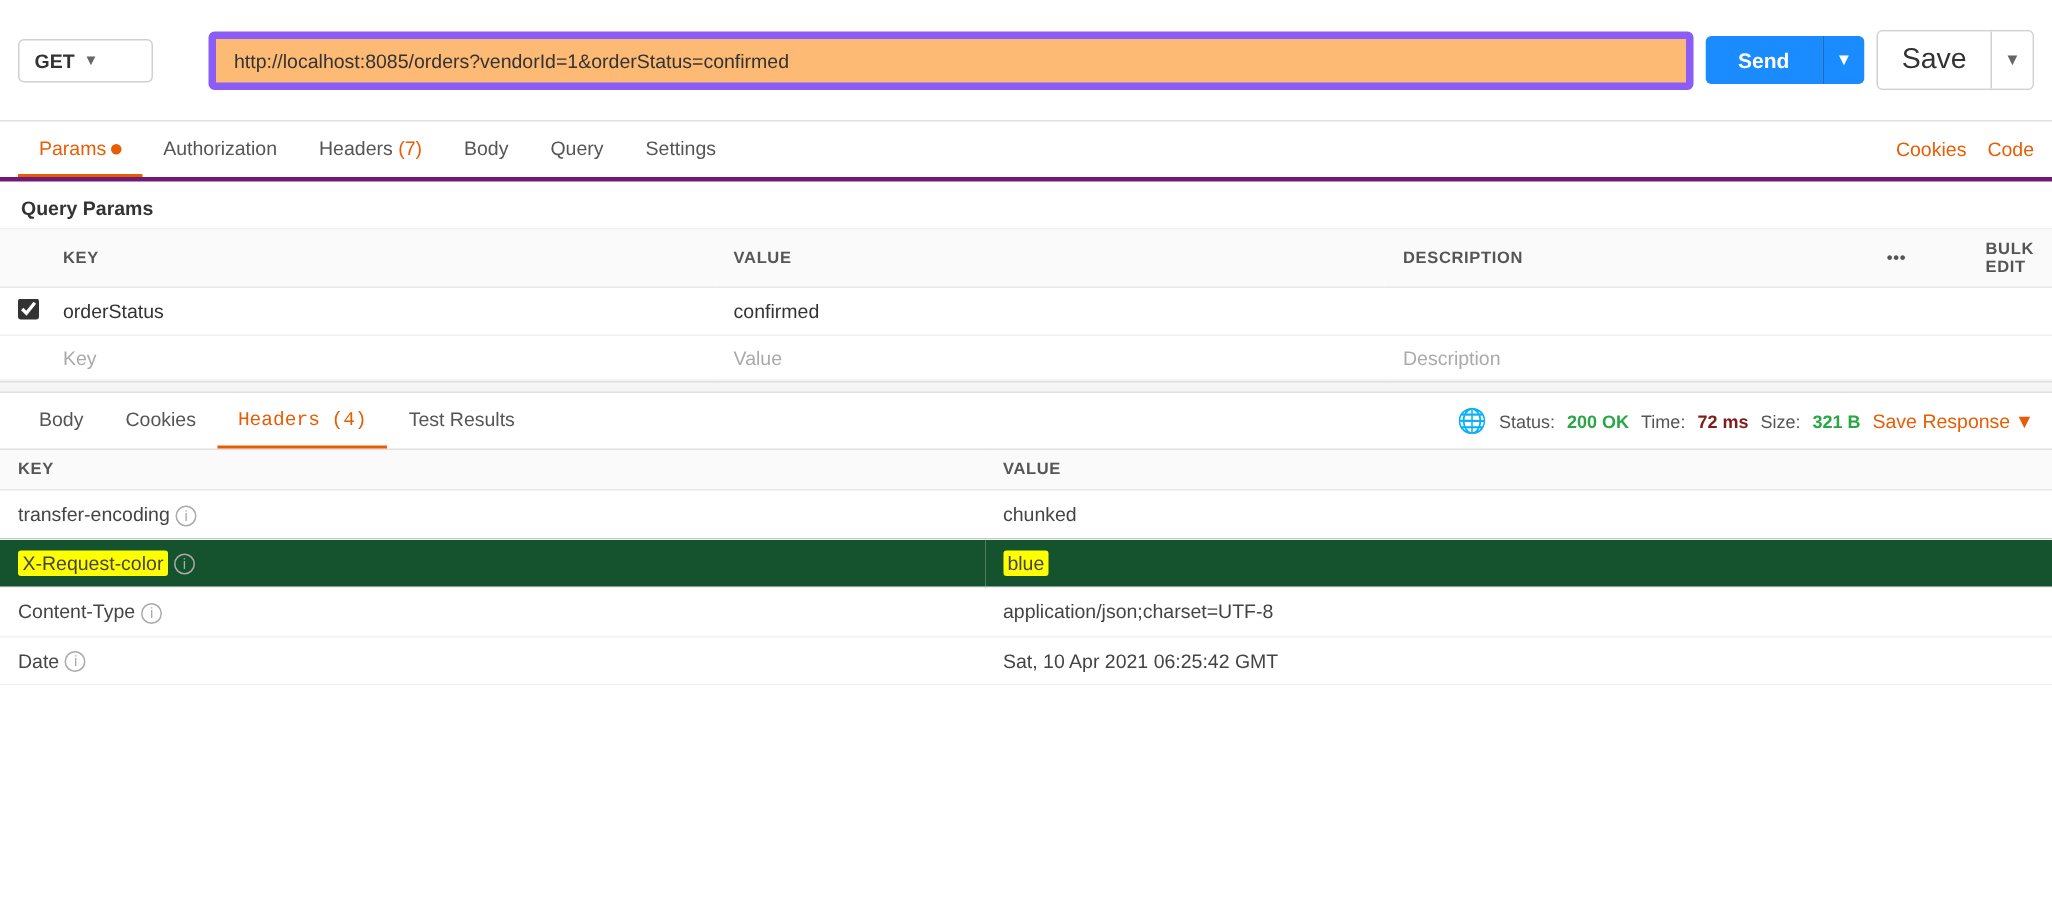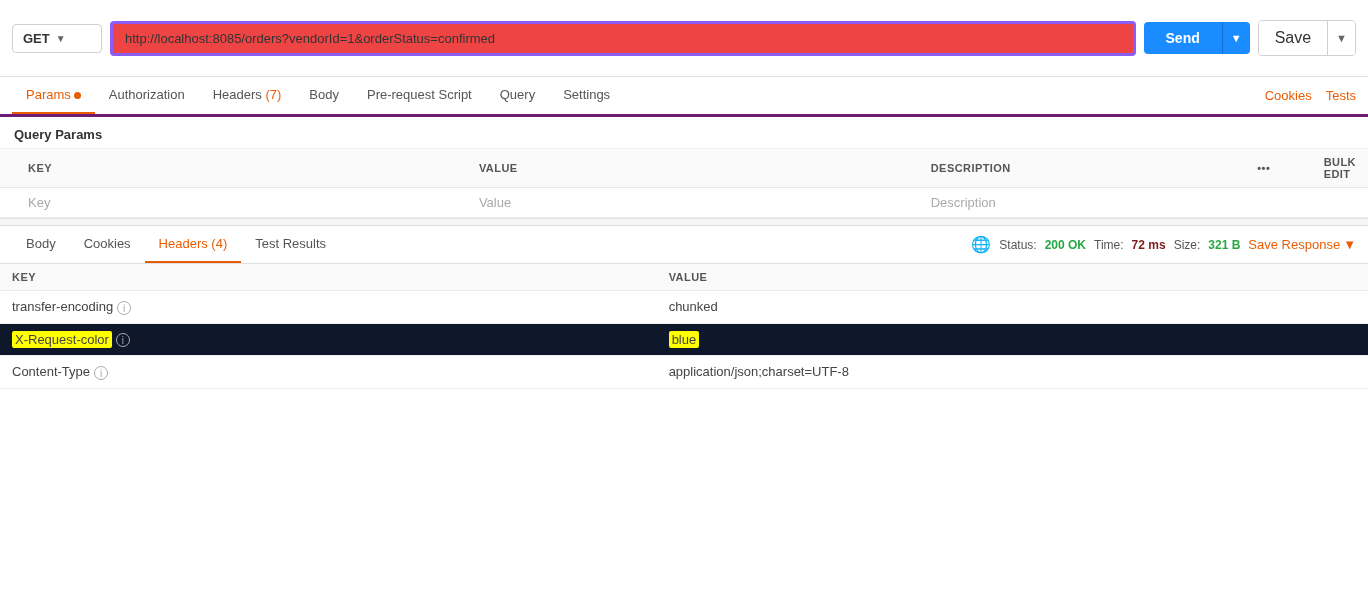--- a/index.html
+++ b/index.html
@@ -23,26 +23,27 @@
       cursor: pointer;
       gap: 6px;
       min-width: 90px;
       font-weight: 600;
       font-size: 13px;
       color: #333;
     }
     .method-select .chevron { color: #666; font-size: 10px; }
     .url-bar {
       flex: 1;
-      border: 3px solid #8b5cf6;
+      border: 5px solid #8b5cf6;
       border-radius: 4px;
       padding: 7px 12px;
       font-size: 13px;
       color: #333;
-      background: #ef4444;
+      background: #fdba74;
+      margin-left: 29px;
     }
     .send-btn-group {
       display: flex;
       border-radius: 4px;
       overflow: hidden;
     }
     .send-btn {
       background: #1a8cff;
       color: #fff;
       border: none;
@@ -63,21 +64,21 @@
     .save-btn-group {
       display: flex;
       border: 1px solid #d0d0d0;
       border-radius: 4px;
       overflow: hidden;
     }
     .save-btn {
       background: #fff;
       border: none;
       padding: 8px 16px;
-      font-size: 16px;
+      font-size: 19px;
       font-weight: 500;
       cursor: pointer;
       color: #333;
     }
     .save-dropdown {
       background: #fff;
       border: none;
       border-left: 1px solid #d0d0d0;
       padding: 8px 8px;
       cursor: pointer;
@@ -204,20 +205,21 @@
       padding: 10px 14px;
       cursor: pointer;
       font-size: 13px;
       color: #555;
       border-bottom: 2px solid transparent;
       white-space: nowrap;
     }
     .resp-tab.active {
       color: #e85d04;
       border-bottom: 2px solid #e85d04;
+      font-family: Liberation Mono, monospace;
     }
 
     .resp-status-bar {
       margin-left: auto;
       display: flex;
       align-items: center;
       gap: 8px;
       font-size: 12px;
       color: #555;
     }
@@ -253,21 +255,21 @@
       text-transform: uppercase;
       letter-spacing: 0.04em;
     }
     .resp-table td {
       padding: 8px 12px;
       border-bottom: 1px solid #f0f0f0;
       font-size: 13px;
       vertical-align: middle;
       color: #444;
     }
-    .resp-table tr:nth-child(2) td { background: #0f172a; margin-left: 44px; }
+    .resp-table tr:nth-child(2) td { background: #14532d; margin-left: 44px; }
     .highlight-yellow {
       background: #ffff00;
       padding: 1px 3px;
       border-radius: 2px;
     }
     .info-icon {
       display: inline-block;
       width: 14px;
       height: 14px;
       border-radius: 50%;
@@ -309,48 +311,55 @@
   <div class="req-tab">
     <span>Authorization</span>
   </div>
   <div class="req-tab">
     <span>Headers <span style="color:#e85d04">(7)</span></span>
   </div>
   <div class="req-tab">
     <span>Body</span>
   </div>
   <div class="req-tab">
-    <span>Pre-request Script</span>
-  </div>
-  <div class="req-tab">
     <span>Query</span>
   </div>
   <div class="req-tab">
     <span>Settings</span>
   </div>
   <div class="tab-right-links">
     <a>Cookies</a>
-    <a>Tests</a>
+    <a>Code</a>
   </div>
 </div>
 
 <div class="query-params-header">Query Params</div>
 
 <table class="params-table">
   <thead>
     <tr>
       <th class="checkbox-cell"></th>
       <th class="key-col">KEY</th>
       <th class="val-col">VALUE</th>
       <th class="desc-col">DESCRIPTION</th>
       <th class="th-dots act-col">•••</th>
       <th class="th-bulk">Bulk Edit</th>
     </tr>
   </thead>
   <tbody>
+    <tr>
+      <td class="checkbox-cell">
+        <input type="checkbox" checked="" style="">
+      </td>
+      <td>orderStatus</td>
+      <td>confirmed</td>
+      <td></td>
+      <td></td>
+      <td></td>
+    </tr>
     <tr class="placeholder">
       <td class="checkbox-cell"></td>
       <td>Key</td>
       <td>Value</td>
       <td>Description</td>
       <td></td>
       <td></td>
     </tr>
   </tbody>
 </table>
@@ -398,14 +407,18 @@
         <td>chunked</td>
       </tr>
       <tr>
         <td><span class="highlight-yellow">X-Request-color</span><span class="info-icon">i</span></td>
         <td><span class="highlight-yellow">blue</span></td>
       </tr>
       <tr>
         <td>Content-Type<span class="info-icon">i</span></td>
         <td>application/json;charset=UTF-8</td>
       </tr>
+      <tr>
+        <td>Date<span class="info-icon">i</span></td>
+        <td>Sat, 10 Apr 2021 06:25:42 GMT</td>
+      </tr>
     </tbody>
 </table>
 
 </body></html>

